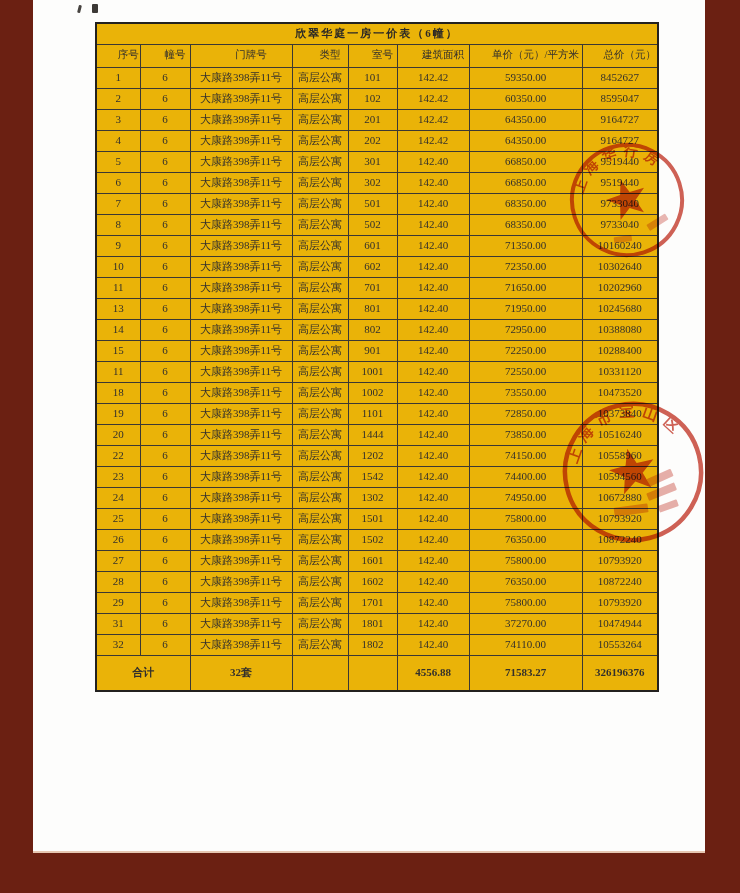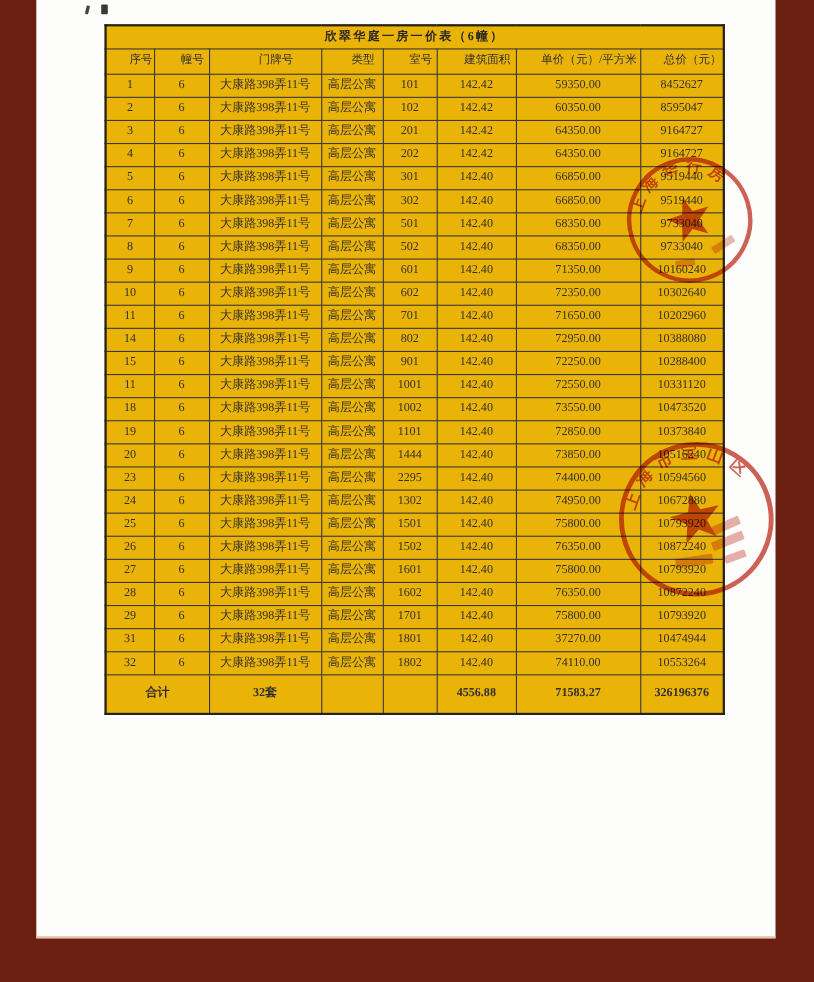--- a/index.html
+++ b/index.html
@@ -192,20 +192,30 @@
           <td>11</td>
           <td>6</td>
           <td>大康路398弄11号</td>
           <td>高层公寓</td>
           <td>701</td>
           <td>142.40</td>
           <td>71650.00</td>
           <td>10202960</td>
         </tr>
         <tr>
+          <td>13</td>
+          <td>6</td>
+          <td>大康路398弄11号</td>
+          <td>高层公寓</td>
+          <td>801</td>
+          <td>142.40</td>
+          <td>71950.00</td>
+          <td>10245680</td>
+        </tr>
+        <tr>
           <td>14</td>
           <td>6</td>
           <td>大康路398弄11号</td>
           <td>高层公寓</td>
           <td>802</td>
           <td>142.40</td>
           <td>72950.00</td>
           <td>10388080</td>
         </tr>
         <tr>
@@ -252,25 +262,35 @@
           <td>20</td>
           <td>6</td>
           <td>大康路398弄11号</td>
           <td>高层公寓</td>
           <td>1444</td>
           <td>142.40</td>
           <td>73850.00</td>
           <td>10516240</td>
         </tr>
         <tr>
+          <td>22</td>
+          <td>6</td>
+          <td>大康路398弄11号</td>
+          <td>高层公寓</td>
+          <td>1202</td>
+          <td>142.40</td>
+          <td>74150.00</td>
+          <td>10558960</td>
+        </tr>
+        <tr>
           <td>23</td>
           <td>6</td>
           <td>大康路398弄11号</td>
           <td>高层公寓</td>
-          <td>2295</td>
+          <td>1542</td>
           <td>142.40</td>
           <td>74400.00</td>
           <td>10594560</td>
         </tr>
         <tr>
           <td>24</td>
           <td>6</td>
           <td>大康路398弄11号</td>
           <td>高层公寓</td>
           <td>1302</td>

